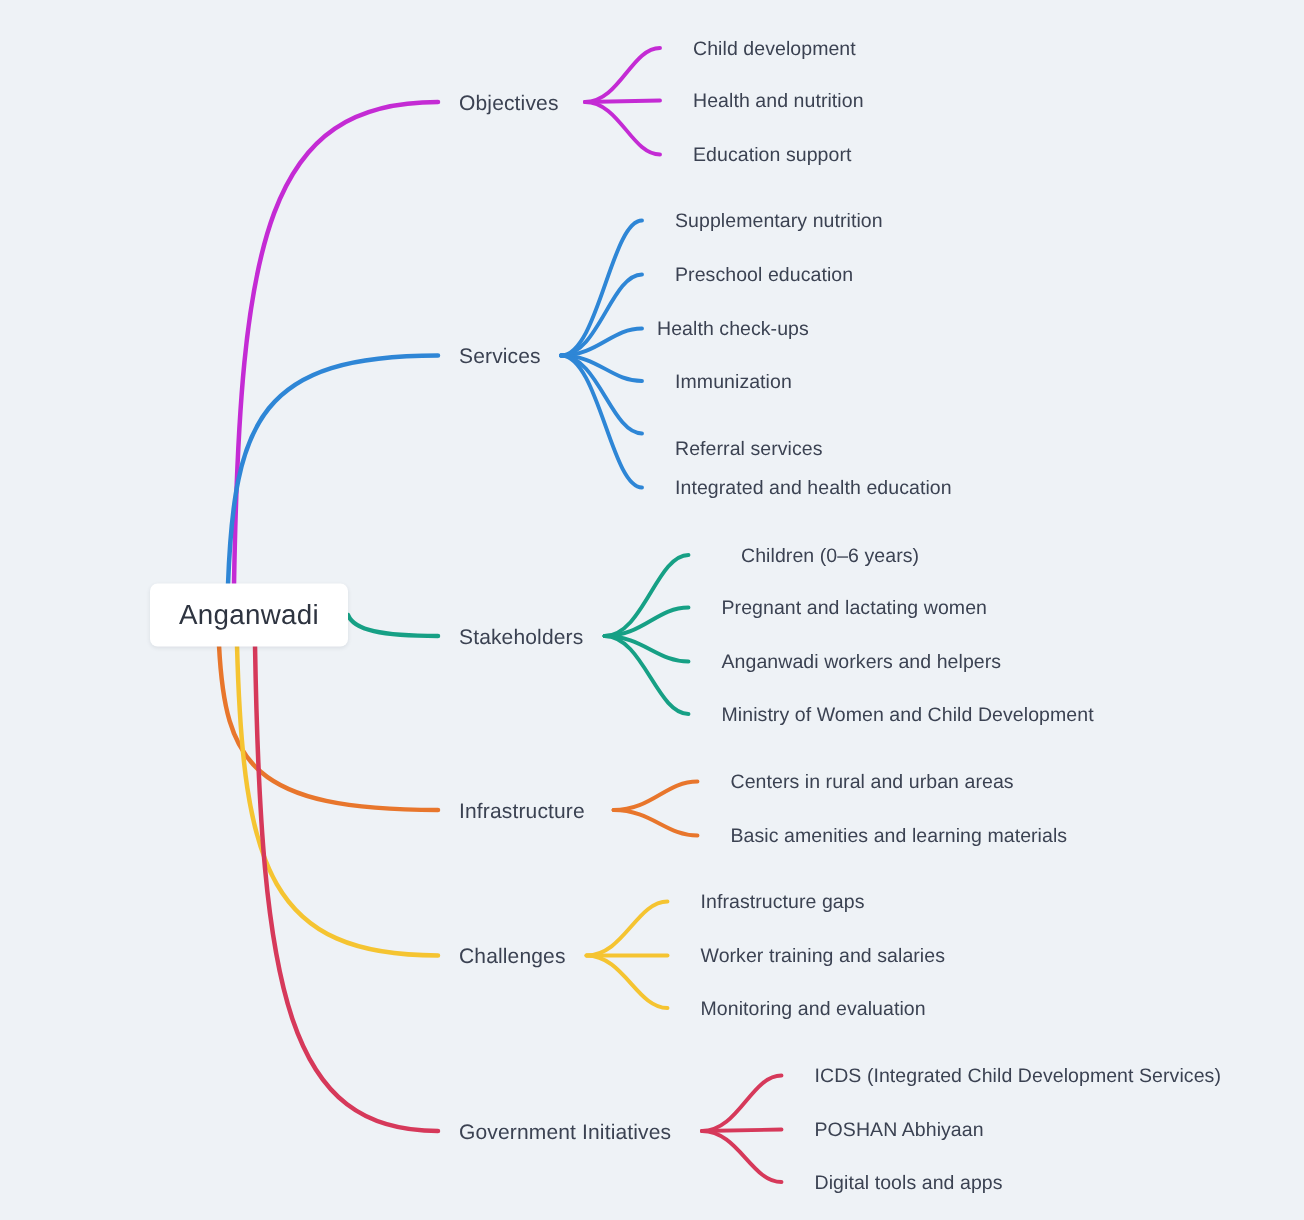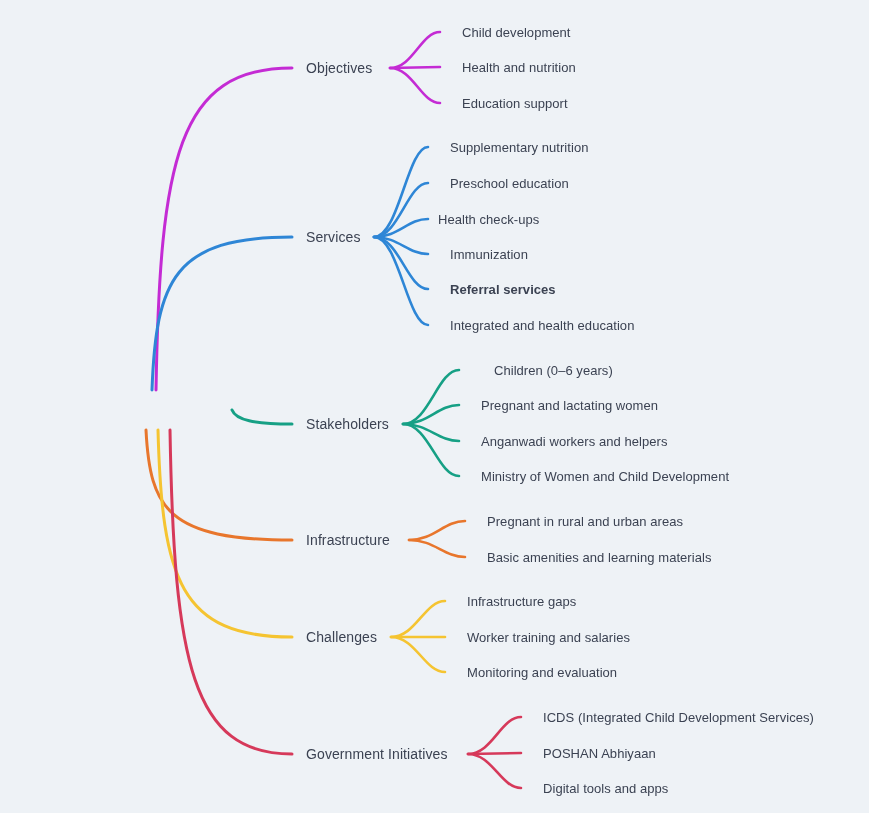--- a/index.html
+++ b/index.html
@@ -98,40 +98,43 @@
       <path d="M 158 430 C 162 579.04, 180 637, 292 637" stroke="#f5c431" class="branch-path"></path>
       <path d="M 391 637 C 415.84 637, 424.48 601, 445 601" stroke="#f5c431" class="leaf-path"></path>
       <path d="M 391 637 L 445 637" stroke="#f5c431" class="leaf-path"></path>
       <path d="M 391 637 C 415.84 637, 424.48 672, 445 672" stroke="#f5c431" class="leaf-path"></path>
       <path d="M 170 430 C 174 663.28, 192 754, 292 754" stroke="#d6395a" class="branch-path"></path>
       <path d="M 468 754 C 492.38 754, 500.86 717, 521 717" stroke="#d6395a" class="leaf-path"></path>
       <path d="M 468 754 L 521 753" stroke="#d6395a" class="leaf-path"></path>
       <path d="M 468 754 C 492.38 754, 500.86 788, 521 788" stroke="#d6395a" class="leaf-path"></path>
     </svg>
 
+  <div id="root-node">
+    <span class="root-text">Anganwadi</span>
+  </div>
 
   <div id="labels-layer">
       <div class="node-label branch-label" style="left: 306px; top: 68px;">Objectives</div>
       <div class="node-label leaf-label" style="left: 462px; top: 32px;">Child development</div>
       <div class="node-label leaf-label" style="left: 462px; top: 67px;">Health and nutrition</div>
       <div class="node-label leaf-label" style="left: 462px; top: 103px;">Education support</div>
       <div class="node-label branch-label" style="left: 306px; top: 237px;">Services</div>
       <div class="node-label leaf-label" style="left: 450px; top: 147px;">Supplementary nutrition</div>
       <div class="node-label leaf-label" style="left: 450px; top: 183px;">Preschool education</div>
       <div class="node-label leaf-label" style="left: 438px; top: 219px;">Health check-ups</div>
       <div class="node-label leaf-label" style="left: 450px; top: 254px;">Immunization</div>
-      <div class="node-label leaf-label" style="left: 450px; top: 289px; font-weight: bold;">Referral services</div>
+      <div class="node-label leaf-label" style="left: 450px; top: 299px;">Referral services</div>
       <div class="node-label leaf-label" style="left: 450px; top: 325px;">Integrated and health education</div>
       <div class="node-label branch-label" style="left: 306px; top: 424px;">Stakeholders</div>
       <div class="node-label leaf-label" style="left: 494px; top: 370px;">Children (0–6 years)</div>
       <div class="node-label leaf-label" style="left: 481px; top: 405px;">Pregnant and lactating women</div>
       <div class="node-label leaf-label" style="left: 481px; top: 441px;">Anganwadi workers and helpers</div>
       <div class="node-label leaf-label" style="left: 481px; top: 476px;">Ministry of Women and Child Development</div>
       <div class="node-label branch-label" style="left: 306px; top: 540px;">Infrastructure</div>
-      <div class="node-label leaf-label" style="left: 487px; top: 521px;">Pregnant in rural and urban areas</div>
+      <div class="node-label leaf-label" style="left: 487px; top: 521px;">Centers in rural and urban areas</div>
       <div class="node-label leaf-label" style="left: 487px; top: 557px;">Basic amenities and learning materials</div>
       <div class="node-label branch-label" style="left: 306px; top: 637px;">Challenges</div>
       <div class="node-label leaf-label" style="left: 467px; top: 601px;">Infrastructure gaps</div>
       <div class="node-label leaf-label" style="left: 467px; top: 637px;">Worker training and salaries</div>
       <div class="node-label leaf-label" style="left: 467px; top: 672px;">Monitoring and evaluation</div>
       <div class="node-label branch-label" style="left: 306px; top: 754px;">Government Initiatives</div>
       <div class="node-label leaf-label" style="left: 543px; top: 717px;">ICDS (Integrated Child Development Services)</div>
       <div class="node-label leaf-label" style="left: 543px; top: 753px;">POSHAN Abhiyaan</div>
       <div class="node-label leaf-label" style="left: 543px; top: 788px;">Digital tools and apps</div>
     </div>

